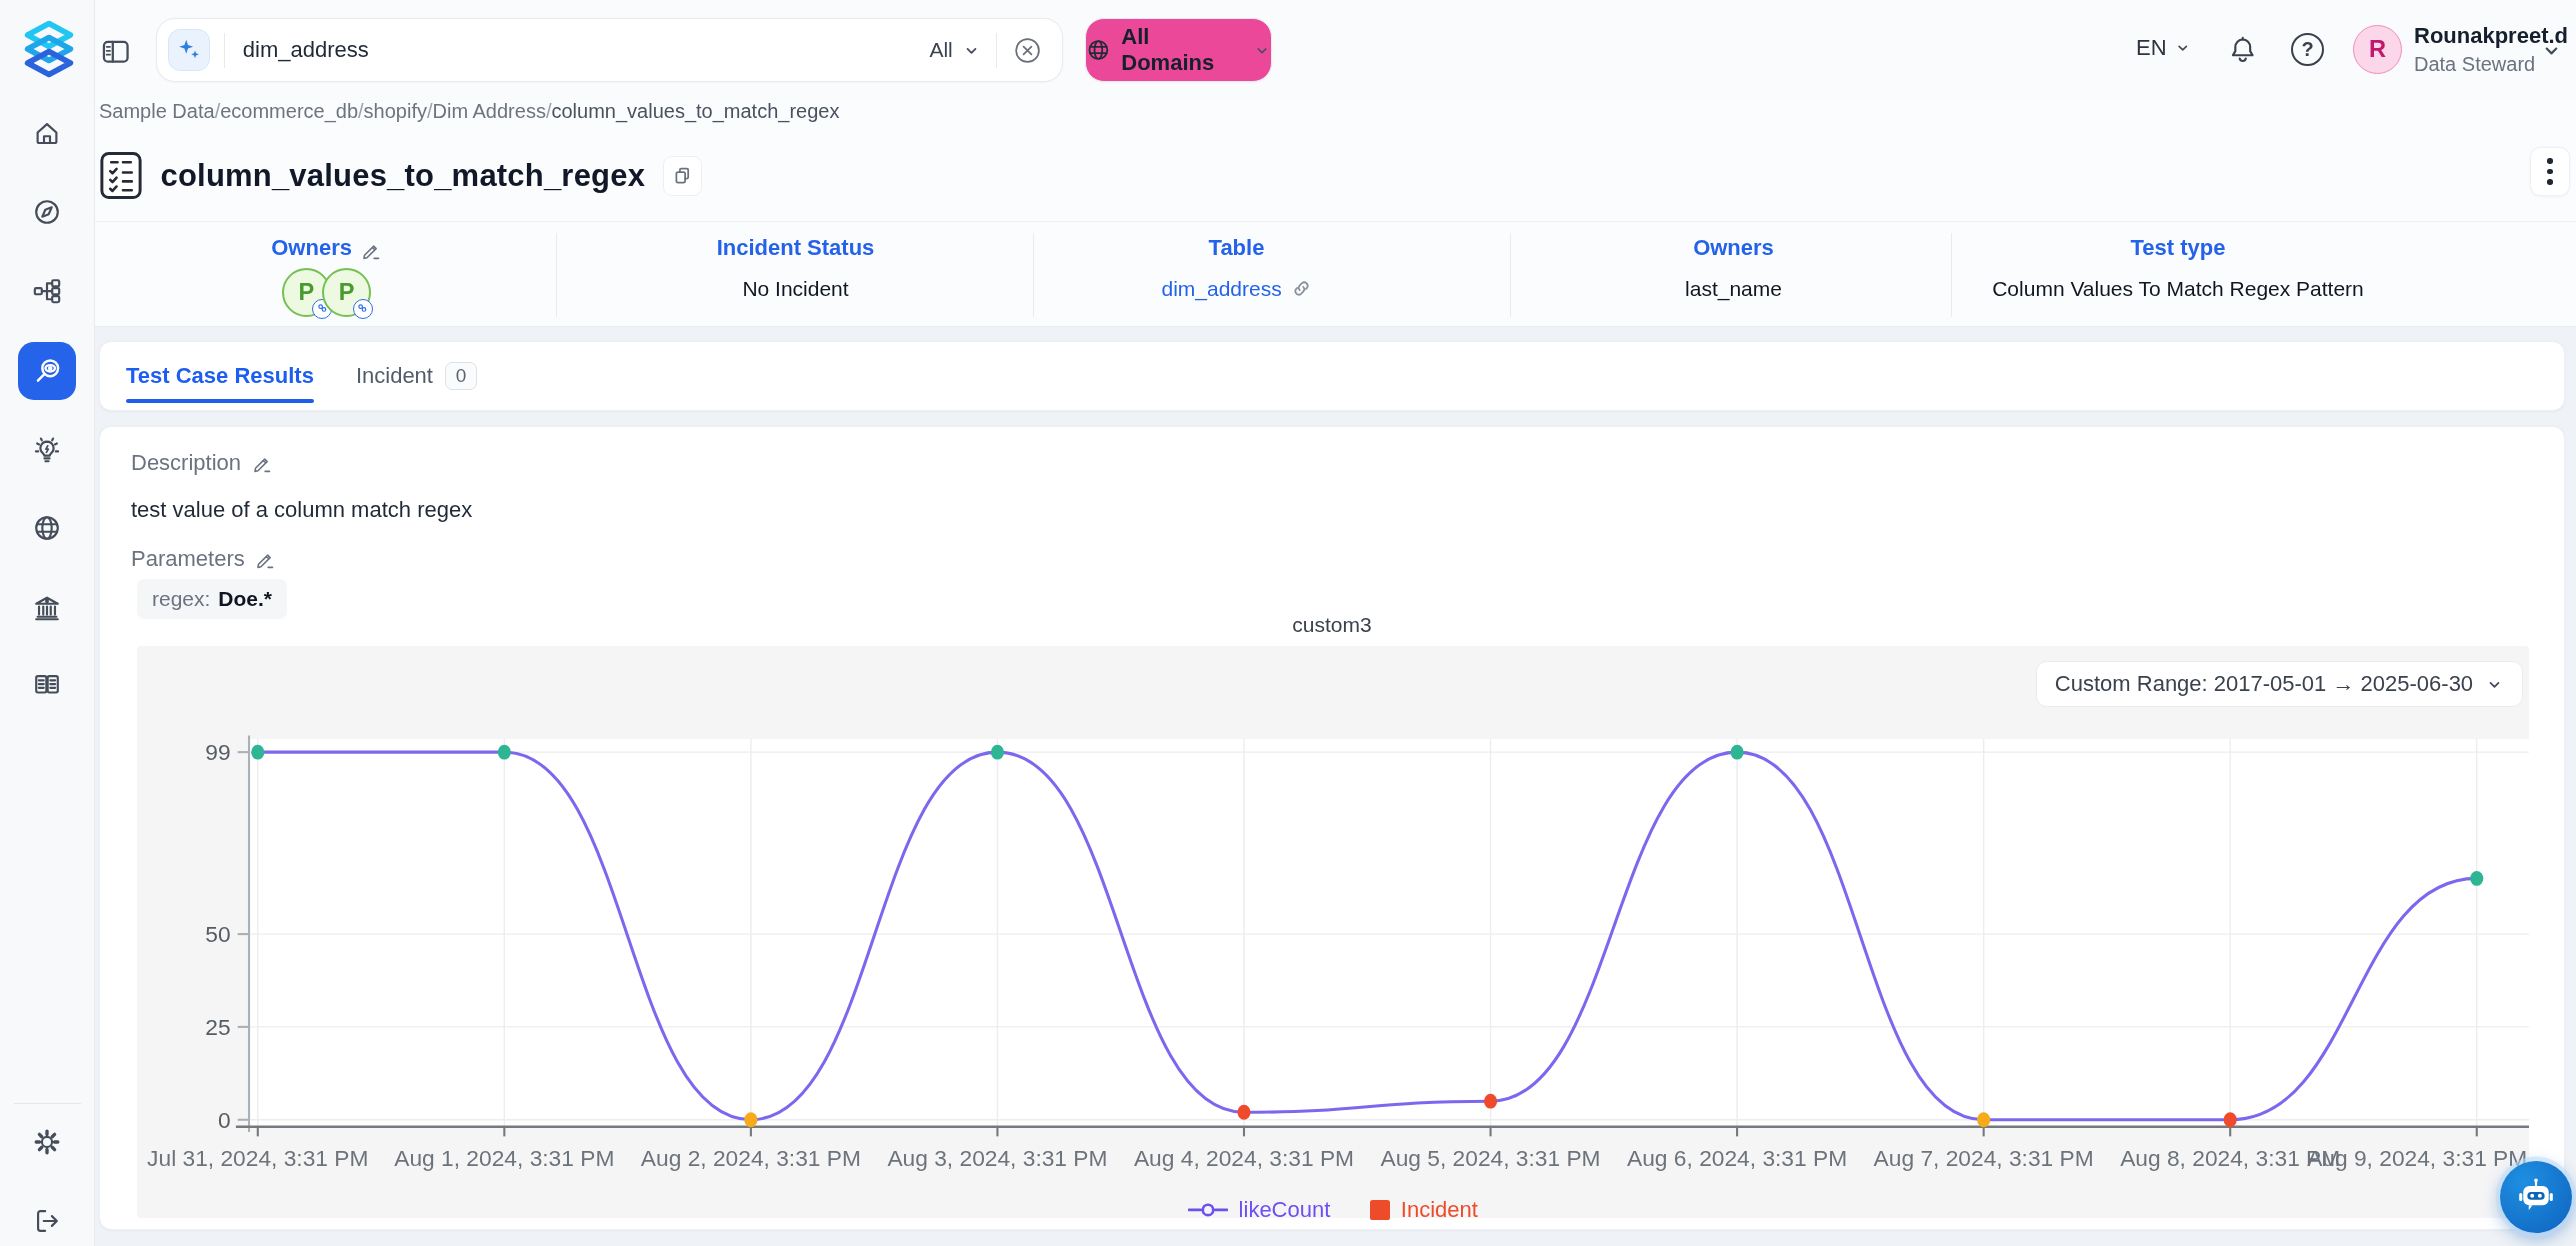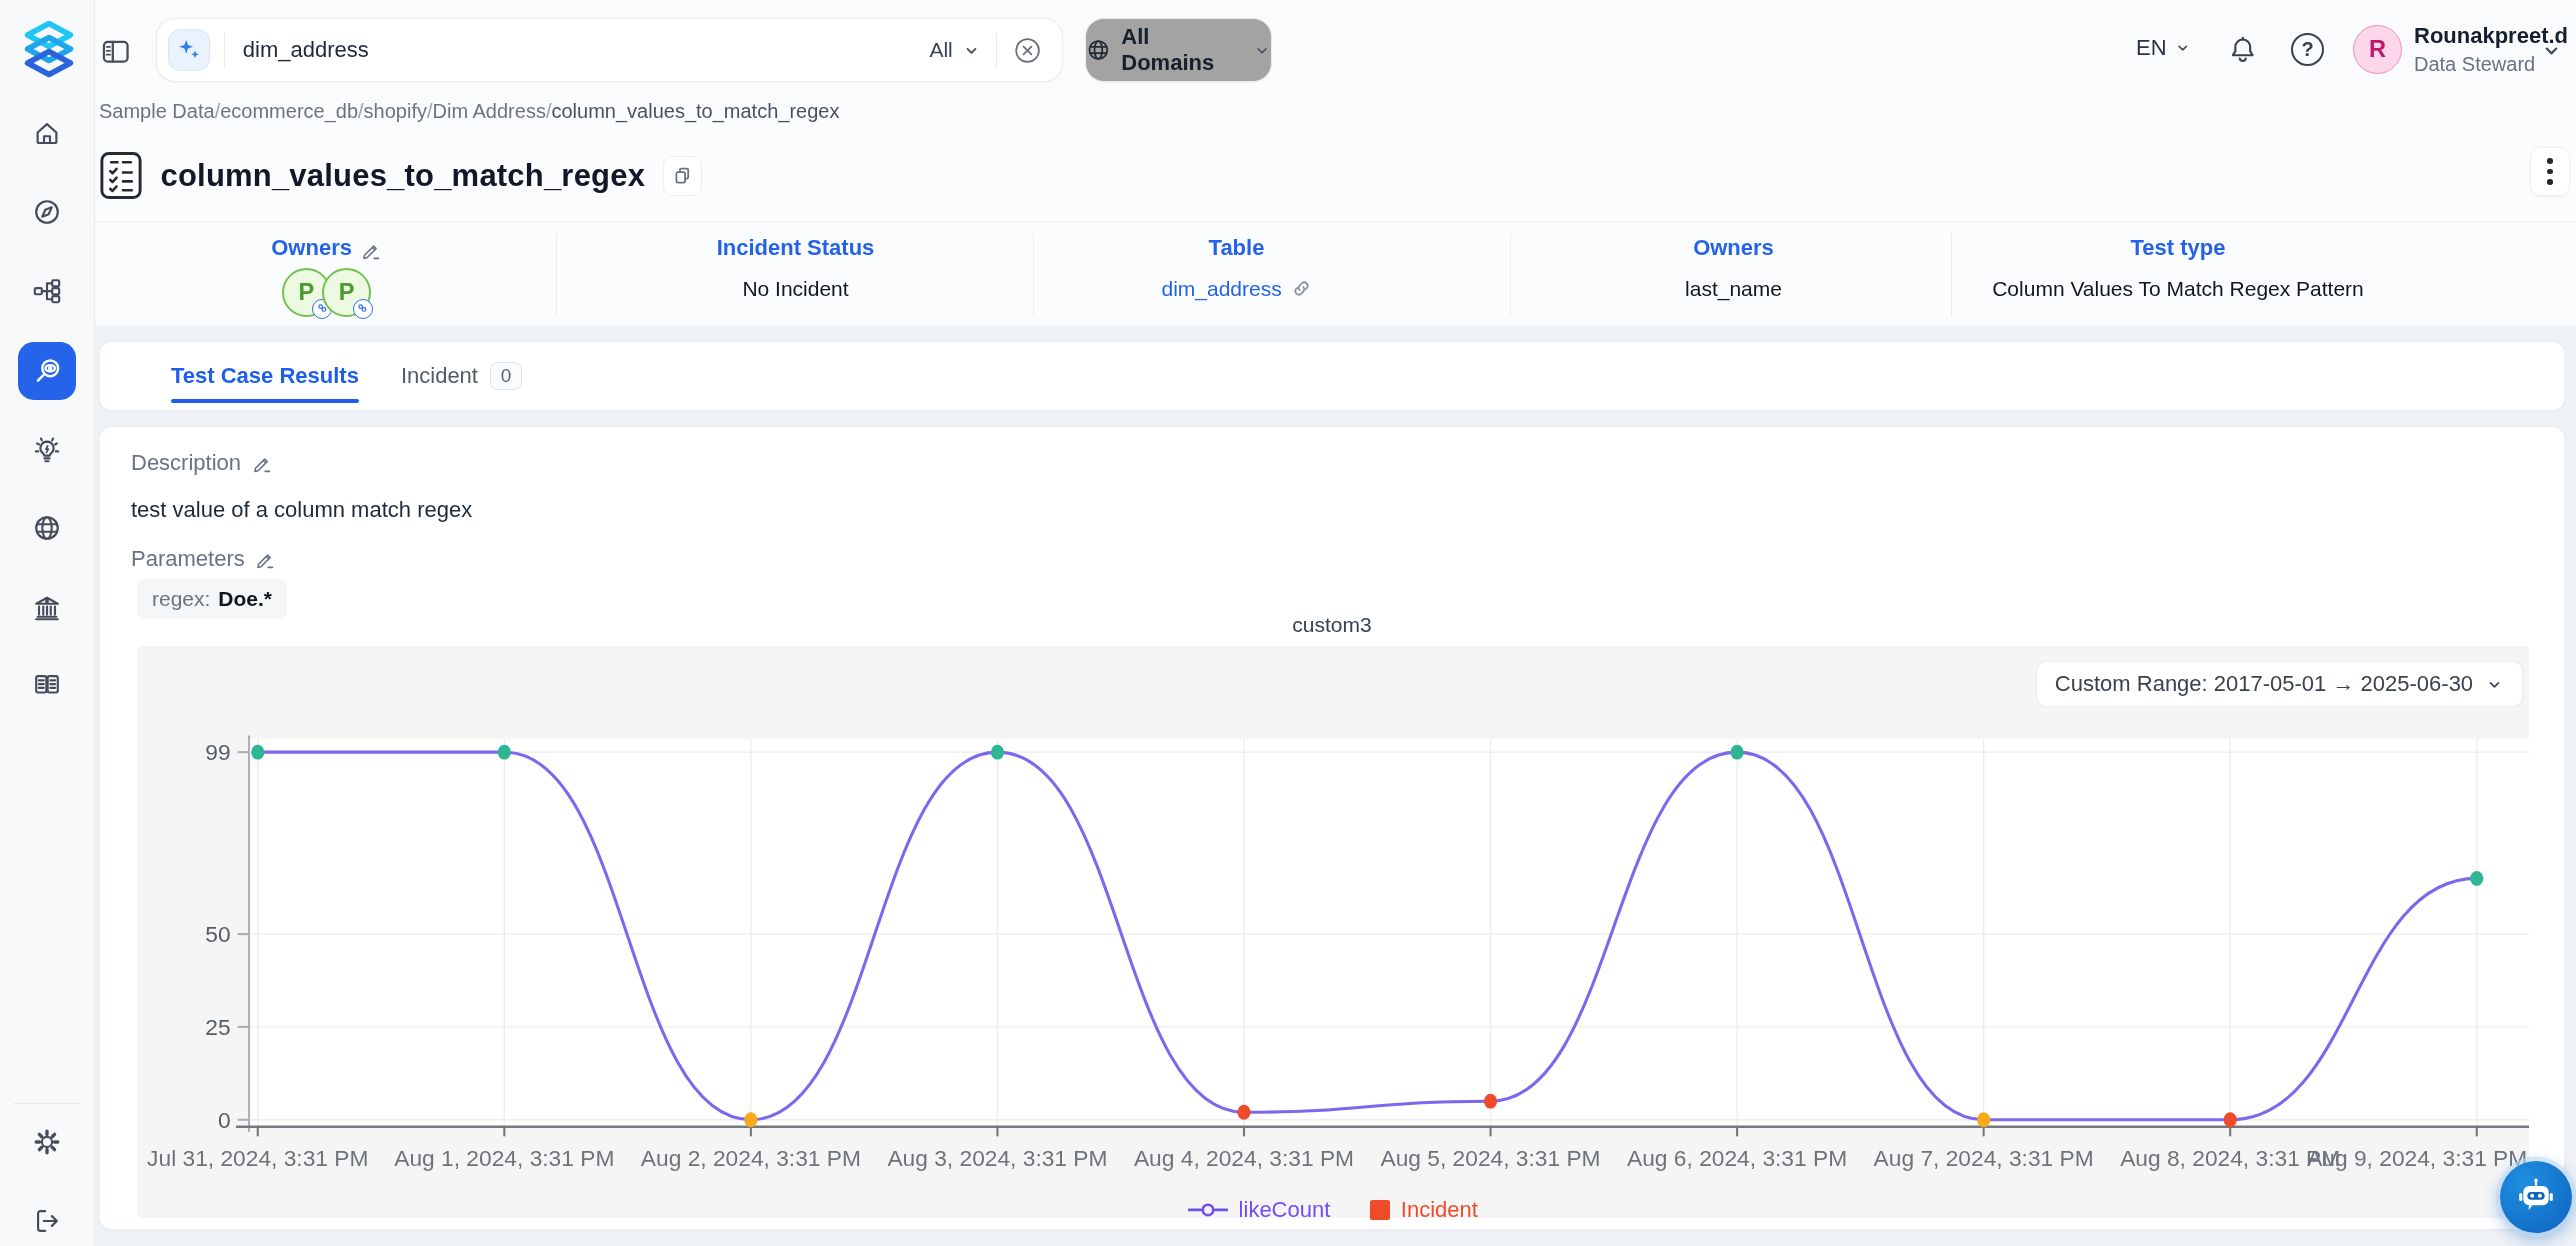--- a/index.html
+++ b/index.html
@@ -20,21 +20,21 @@
   .icon.white { stroke:#ffffff; stroke-width:2.5; }
   .side-divider { position:absolute; left:14px; width:67px; height:0.9px; background:#e4e7ec; }
 
   
   .search-bar { position:absolute; left:156px; top:18.4px; width:907px; height:64px; background:#ffffff; border:0.9px solid #e8ebef; border-radius:19px; display:flex; align-items:center; box-shadow:0 0.9px 1.8px rgba(20,40,80,.04); }
   .sparkle-chip { width:42px; height:42px; margin-left:11.4px; border-radius:12.3px; background:#eaf3fd; border:0.9px solid #d4e7fa; display:flex; align-items:center; justify-content:center; }
   .vdiv { width:0.9px; height:35px; background:#e6e9ee; }
   .search-value { font-size:22px; color:#1f2937; margin-left:17.5px; flex:1; }
   .search-scope { display:flex; align-items:center; gap:8.8px; font-size:21px; color:#3b434e; padding:0 15.8px; cursor:pointer; }
   .circle-x { margin:0 17.5px 0 12.3px; cursor:pointer; display:flex; }
-  .domains-btn { position:absolute; left:1085px; top:18.4px; width:187px; height:64px; background:#a3a3a3; border:0.9px solid #e8ebef; border-radius:19px; display:flex; align-items:center; justify-content:center; gap:10.5px; font-size:22px; font-weight:600; color:#16202c; cursor:pointer; box-shadow:0 0.9px 1.8px rgba(20,40,80,.04); }
+  .domains-btn { position:absolute; left:1085px; top:18.4px; width:187px; height:64px; background:#ec4899; border:0.9px solid #e8ebef; border-radius:19px; display:flex; align-items:center; justify-content:center; gap:10.5px; font-size:22px; font-weight:600; color:#16202c; cursor:pointer; box-shadow:0 0.9px 1.8px rgba(20,40,80,.04); }
   .lang-btn { position:absolute; left:2136px; top:35px; display:flex; align-items:center; gap:7px; font-size:22px; color:#2c343f; cursor:pointer; }
   .round-btn { position:absolute; cursor:pointer; display:flex; align-items:center; justify-content:center; }
   .help-circle { width:33px; height:33px; border:2.1px solid #39414d; border-radius:50%; color:#39414d; font-size:20px; font-weight:700; display:flex; align-items:center; justify-content:center; }
   .avatar { position:absolute; left:2353px; top:25.4px; width:49px; height:49px; border-radius:50%; background:#fbd7e9; border:1.8px solid #f08cba; color:#c2186b; font-size:23.6px; font-weight:700; display:flex; align-items:center; justify-content:center; cursor:pointer; }
   .user-block { position:absolute; left:2414px; top:21px; cursor:pointer; }
   .user-name { font-size:22px; font-weight:700; color:#16202c; line-height:30px; }
   .user-role { font-size:20px; color:#6b7280; line-height:26px; }
 
   
   .breadcrumb { position:absolute; left:99px; top:100px; display:flex; gap:0; font-size:20px; color:#6d7480; }
@@ -55,21 +55,21 @@
   .info-div { position:absolute; top:10.5px; height:84px; width:0.9px; background:#e8ebef; }
   .owner-avatars { margin-top:7px; display:flex; justify-content:center; }
   .owner-p { position:relative; width:49px; height:49px; border-radius:50%; background:#eef9e2; border:2.2px solid #74c152; color:#4a9b2f; font-size:23.6px; font-weight:700; display:flex; align-items:center; justify-content:center; cursor:pointer; }
   .owner-p + .owner-p { margin-left:-8.8px; }
   .owner-badge { position:absolute; right:-3.5px; bottom:-3.5px; width:20px; height:20px; border-radius:50%; background:#fff; border:1.8px solid #2f6ce8; display:flex; align-items:center; justify-content:center; }
   .link-blue { color:#2462e9; cursor:pointer; display:inline-flex; align-items:center; gap:8.8px; }
 
   
   .tabs-card { position:absolute; left:99px; top:341px; width:2466px; height:70px; background:#fff; border:0.9px solid #eceff3; border-radius:12.3px; display:flex; align-items:center; padding-left:26px; gap:42px; box-shadow:0 0.9px 2.6px rgba(20,40,80,.04); }
   .tab { font-size:22px; color:#525c68; cursor:pointer; position:relative; display:flex; align-items:center; gap:12.3px; }
-  .tab.active { color:#1d5ef0; font-weight:700;margin-left:45px; }
+  .tab.active { color:#1d5ef0; font-weight:700; }
   .tab.active::after { content:''; position:absolute; left:0; right:0; bottom:-14px; height:4.4px; border-radius:2.6px; background:#1d5ef0; }
   .tab-badge { font-size:19px; color:#5b6472; background:#fafbfc; border:0.9px solid #dde2e8; border-radius:7px; padding:1.8px 9.6px; }
 
   
   .main-card { position:absolute; left:99px; top:426px; width:2466px; height:804px; background:#fff; border:0.9px solid #eceff3; border-radius:12.3px; box-shadow:0 0.9px 2.6px rgba(20,40,80,.04); }
   .sec-label { position:absolute; left:31px; display:flex; align-items:center; gap:10.5px; font-size:22px; color:#6b7280; }
   .desc-text { position:absolute; left:31px; top:70px; font-size:22px; color:#1f2937; }
   .param-chip { position:absolute; left:37px; top:152px; display:inline-flex; align-items:flex-start; gap:7.9px; background:#f5f6f8; border-radius:7px; padding:7.9px 15px; font-size:21px; }
   .param-key { color:#6b7280; }
   .param-val { color:#101521; font-weight:700; }

